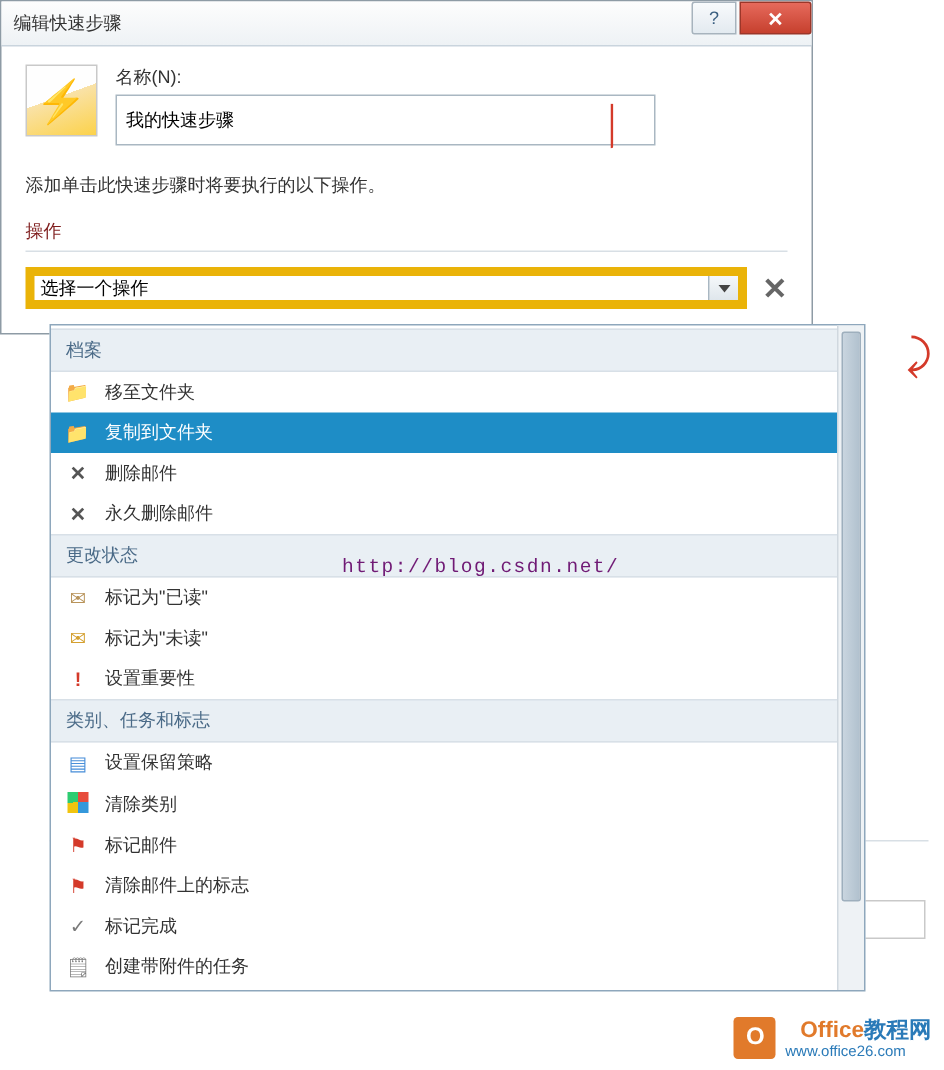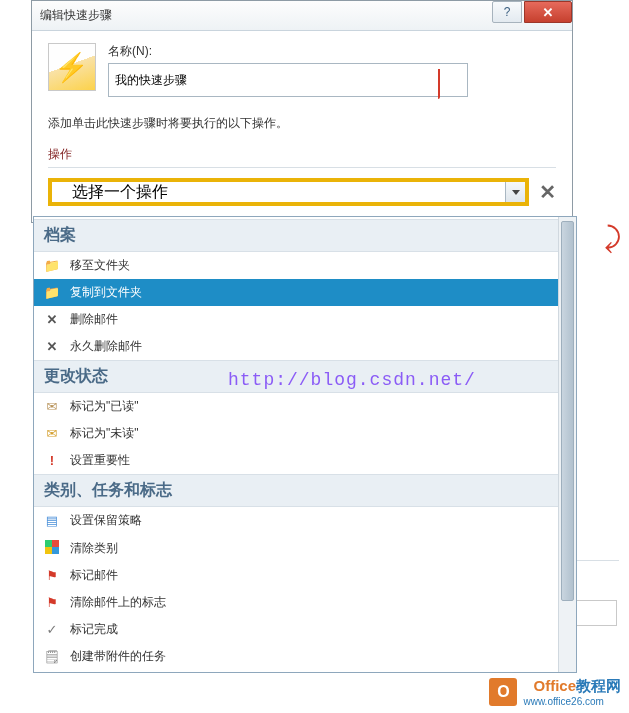--- a/index.html
+++ b/index.html
@@ -1,61 +1,61 @@
 <!DOCTYPE html>
 <html><head>
   <meta charset="utf-8">
   <style>
     * { box-sizing: border-box; margin: 0; padding: 0; font-family: "Microsoft YaHei", "Segoe UI", Tahoma, sans-serif; }
     body { background: #fff; width: 629px; height: 713px; position: relative; overflow: hidden; }
-    .window { width: 542px; border: 1px solid #8e9ba5; background: #fff; position: relative; margin-left: 31px; }
+    .window { width: 542px; border: 1px solid #8e9ba5; background: #fff; position: relative; }
     .titlebar { height: 30px; background: linear-gradient(#fdfdfd,#eef2f5); border-bottom: 1px solid #c9d4dd; display: flex; align-items: center; padding: 0 0 0 8px; }
     .titlebar-text { font-size: 12px; color: #333; flex: 1; }
     .titlebar-btns { display: flex; height: 100%; }
     .tb-btn { width: 30px; height: 22px; margin-top: 0; border: 1px solid #a7b3bd; display: flex; align-items: center; justify-content: center; font-size: 12px; }
     .tb-help { background: linear-gradient(#f8fafc,#e3eaf0); color: #3b5f80; border-top-left-radius: 2px; border-bottom-left-radius: 2px; }
     .tb-close { width: 48px; background: linear-gradient(#e66a5c,#c6402e); color: #fff; border-color: #9c3629; border-top-right-radius: 2px; border-bottom-right-radius: 2px; margin-left: 2px; }
     .tb-close-x { font-weight: bold; font-size: 13px; }
     .content { padding: 12px 16px 16px 16px; }
     .hdr-row { display: flex; align-items: flex-start; gap: 12px; }
     .bolt-icon { width: 48px; height: 48px; border: 1px solid #c9c9c9; background: linear-gradient(160deg,#fefefe 45%,#f9e2a8 45%,#fcd24a 100%); display: flex; align-items: center; justify-content: center; font-size: 28px; color: #e8b31a; }
     .name-col { flex: 1; }
     .name-lbl { font-size: 12px; color: #333; margin-bottom: 3px; }
     .name-input { width: 360px; height: 26px; border: 1px solid #a9b7c2; padding: 16px 6px; font-size: 12px; }
     .red-mark { position: absolute; right: 132px; top: 68px; width: 6px; height: 30px; border-right: 2px solid #d43a2a; border-radius: 0 0 2px 0; }
     .instr { font-size: 12px; color: #333; margin: 18px 0 14px 0; }
     .section-lbl { font-size: 12px; color: #7f1d1d; margin-bottom: 4px; }
     .sep { border-top: 1px solid #d8dfe5; margin-bottom: 10px; }
     .combo-row { display: flex; align-items: center; gap: 10px; }
-    .combo { flex: 1; max-width: 522px; height: 28px; border: 4px solid #eab308; background: #fff; display: flex; align-items: center; padding-left: 20px; font-size: 16px; position: relative; }
+    .combo { flex: 1; max-width: 522px; height: 28px; border: 6px solid #eab308; background: #fff; display: flex; align-items: center; padding-left: 4px; font-size: 12px; position: relative; }
     .combo-btn { position: absolute; right: 0; top: 0; width: 20px; height: 100%; background: linear-gradient(#f5f8fa,#dfe6ec); border-left: 1px solid #a9b7c2; display: flex; align-items: center; justify-content: center; }
     .triangle-down { width: 0; height: 0; border-left: 4px solid transparent; border-right: 4px solid transparent; border-top: 5px solid #444; }
     .delete-x { font-size: 20px; color: #666; font-weight: bold; }
     .red-arrow { position: absolute; right: 8px; top: 222px; font-size: 28px; color: #d43a2a; font-family: serif; }
     .dropdown { position: absolute; left: 33px; top: 216px; width: 544px; border: 1px solid #8ea7bc; background: #fff; z-index: 10; }
     .dd-inner { display: flex; }
     .dd-list { flex: 1; padding: 2px 0; }
-    .dd-group { background: #e9eff4; font-size: 16px; font-weight: bold; color: #4a6a87; padding: 5px 10px; border-top: 1px solid #d8e0e7; border-bottom: 1px solid #d8e0e7; }
+    .dd-group { background: #e9eff4; font-size: 12px; font-weight: normal; color: #4a6a87; padding: 5px 10px; border-top: 1px solid #d8e0e7; border-bottom: 1px solid #d8e0e7; }
     .dd-item { display: flex; align-items: center; gap: 10px; padding: 5px 10px; font-size: 12px; color: #333; cursor: default; }
     .dd-item.selected { background: #1e8dc6; color: #fff; }
     .dd-item .ico { width: 16px; height: 16px; display: inline-flex; align-items: center; justify-content: center; font-size: 13px; }
     .scrollbar { width: 18px; background: #eef2f5; border-left: 1px solid #d0d8df; position: relative; }
     .scroll-thumb { position: absolute; top: 4px; left: 2px; right: 2px; height: 380px; background: linear-gradient(90deg,#c9d5df,#b1c1ce); border: 1px solid #9eafbd; border-radius: 2px; }
     .ico-folder { color: #e8b31a; }
     .ico-folder-copy { color: #e8b31a; }
     .ico-x { color: #555; font-weight: bold; }
     .ico-env { color: #b8935a; }
     .ico-env2 { color: #d4a030; }
     .ico-bang { color: #d43a2a; font-weight: bold; }
     .ico-cal { color: #4a90d9; }
     .ico-cat { background: conic-gradient(#e74c3c 0 25%,#3498db 25% 50%,#f1c40f 50% 75%,#2ecc71 75% 100%); width: 14px; height: 14px; }
     .ico-flag { color: #d43a2a; }
     .ico-check { color: #7a7a7a; }
     .ico-clip { color: #7a7a7a; }
-    .watermark { position: absolute; left: 228px; top: 370px; font-size: 18px; color: #8b5cf6; letter-spacing: 1px; pointer-events: none; z-index: 20; font-family: Courier, monospace; }
+    .watermark { position: absolute; left: 228px; top: 370px; font-size: 13px; color: #701a75; letter-spacing: 1px; pointer-events: none; z-index: 20; font-family: Courier, monospace; }
     .brand { position: absolute; right: 8px; bottom: 6px; display: flex; align-items: center; gap: 6px; z-index: 30; }
     .brand-logo { width: 28px; height: 28px; background: #e17a2b; border-radius: 3px; display: flex; align-items: center; justify-content: center; color: #fff; font-weight: bold; font-size: 16px; }
     .brand-txt .t1 { font-size: 15px; font-weight: bold; margin-left: 10px; }
     .brand-txt .t1 .o { color: #e17a2b; }
     .brand-txt .t1 .b { color: #2a7ab8; }
     .brand-txt .t2 { font-size: 10px; color: #2a7ab8; }
     .bottom-border { position: absolute; left: 33px; right: 10px; top: 560px; border-top: 1px solid #d8dfe5; z-index: 1; }
     .btn-ghost { position: absolute; right: 12px; top: 600px; width: 80px; height: 26px; border: 1px solid #c9c9c9; z-index: 1; }
   </style>
 </head>

